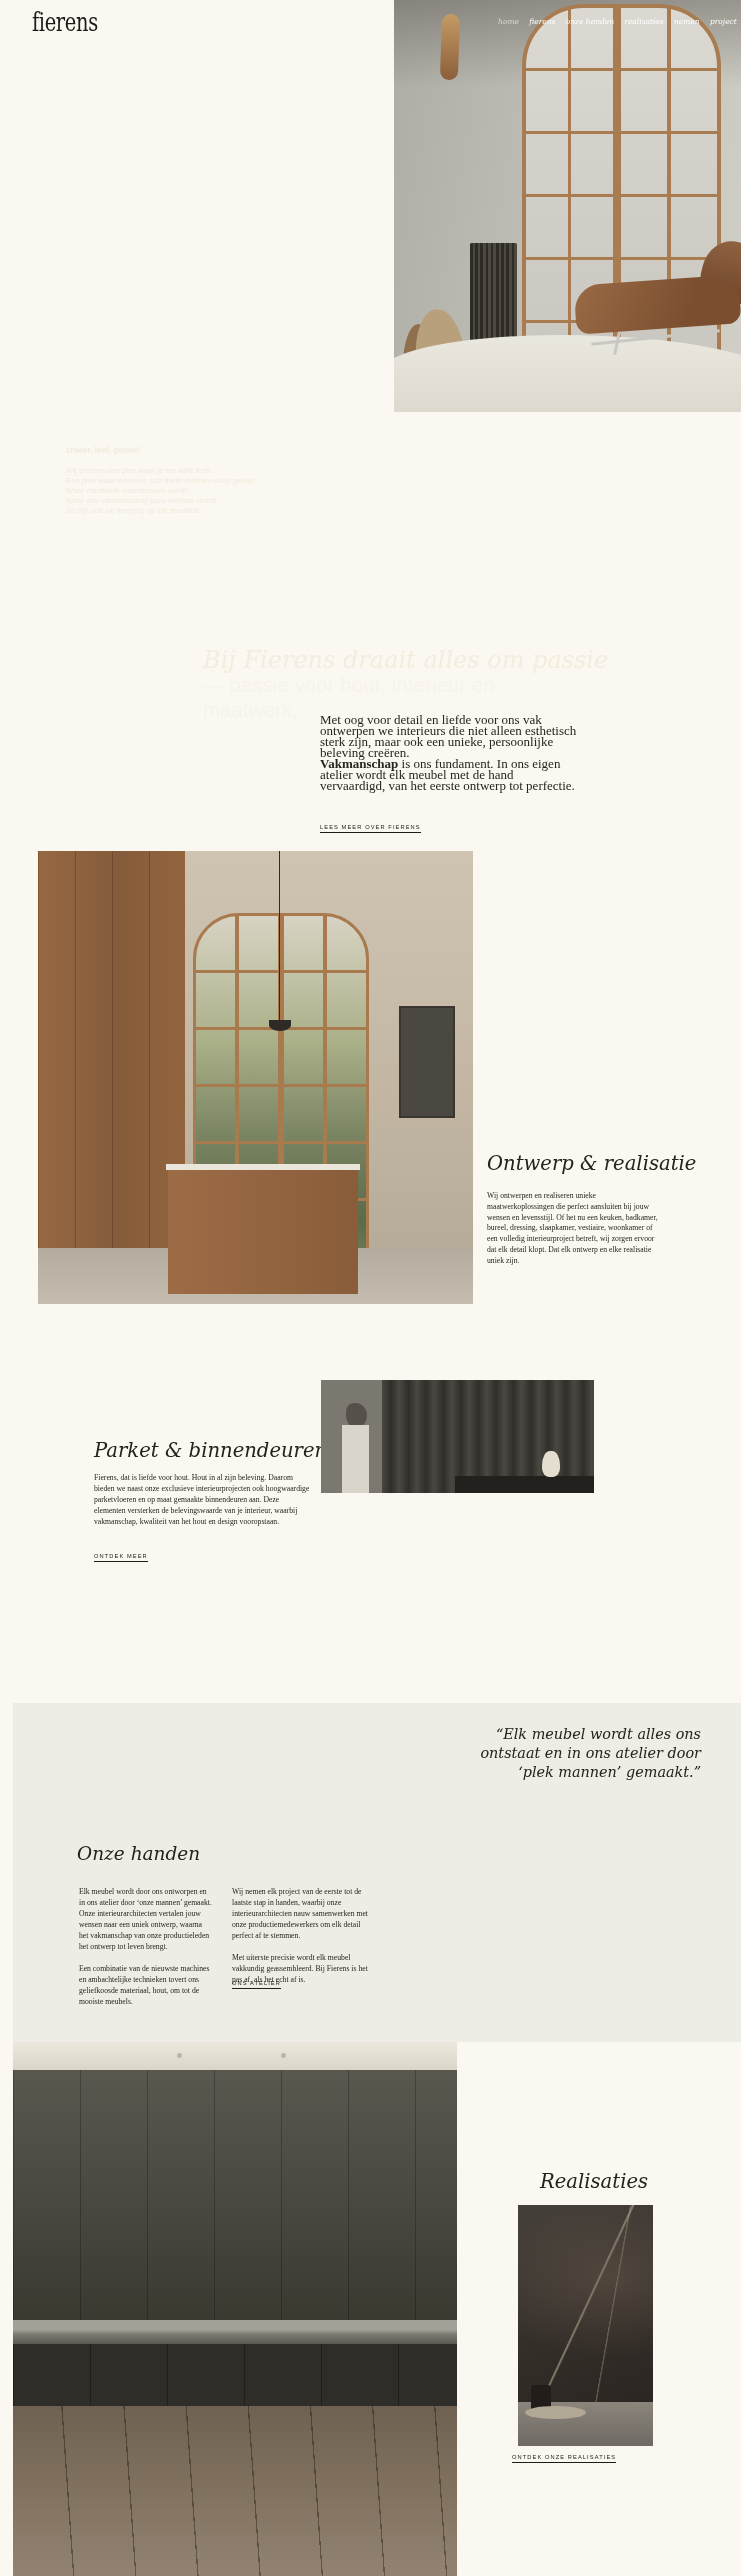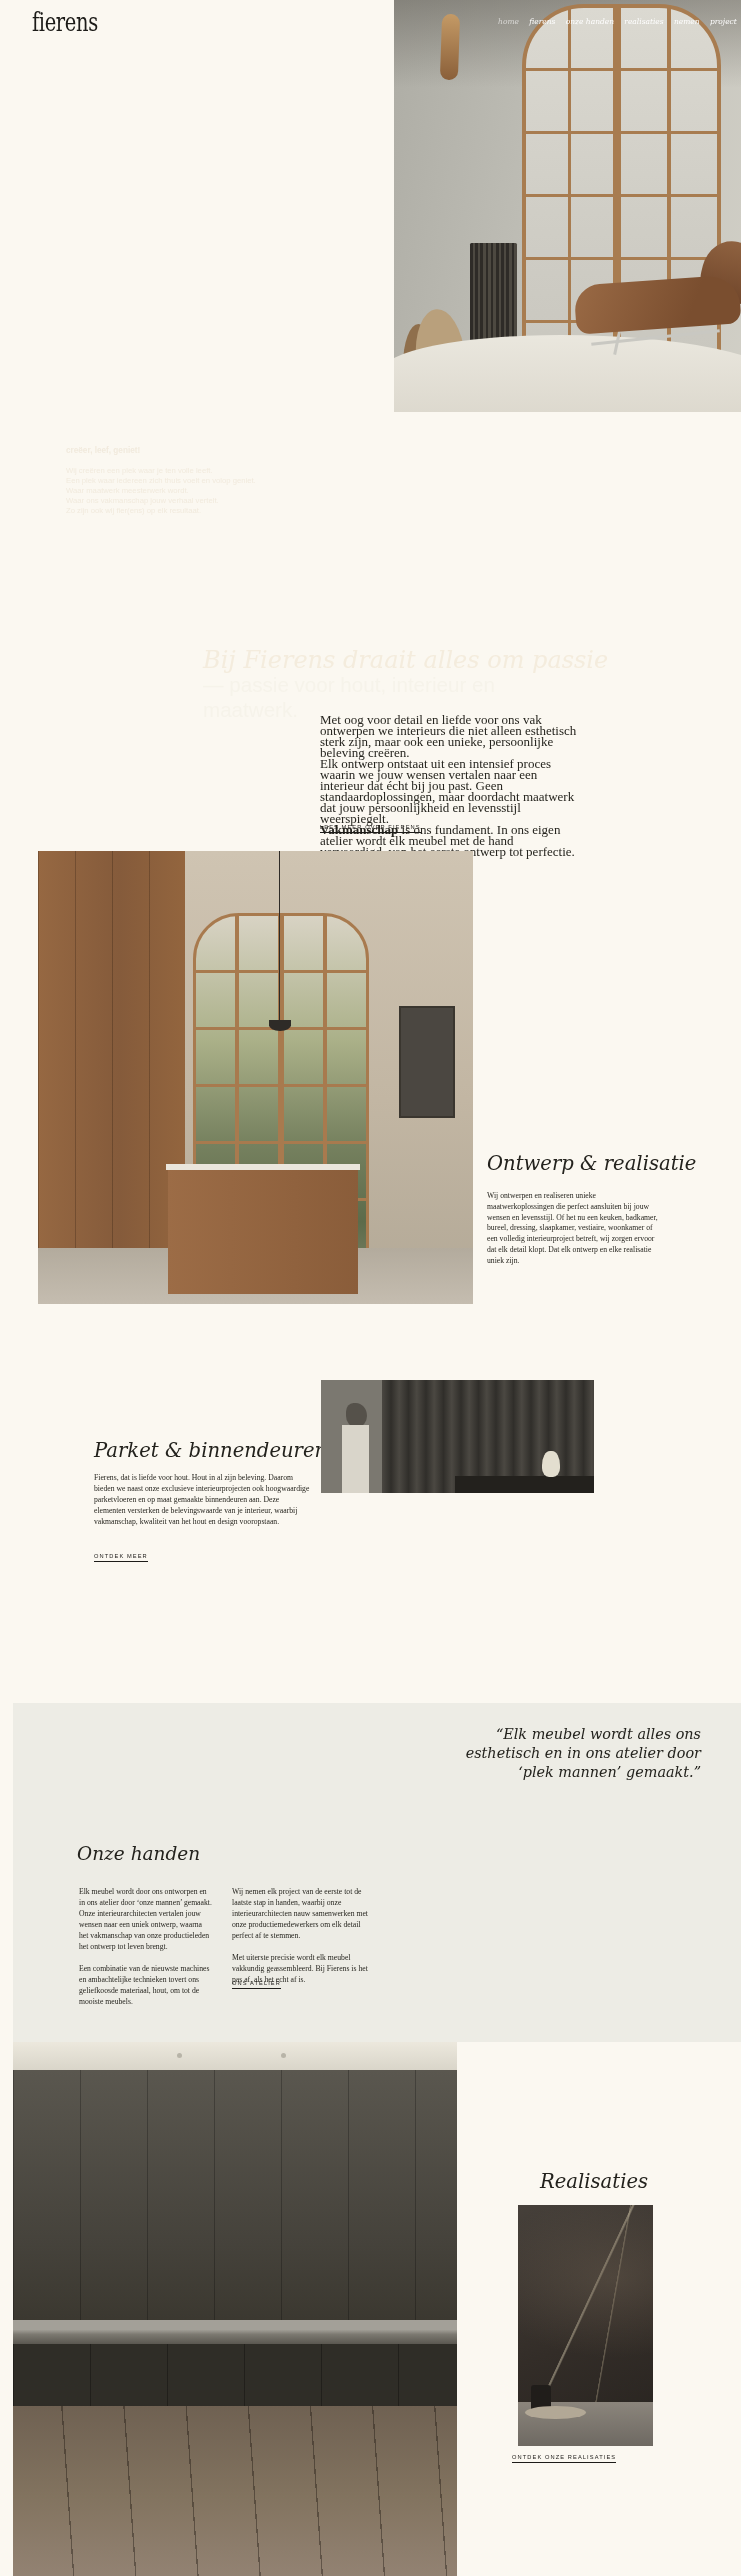--- a/index.html
+++ b/index.html
@@ -123,21 +123,20 @@
   </div>
 
   <div class="abs" style="left:190px;top:647px;">
     <div class="wm1">Bij Fierens draait alles om passie</div>
     <div class="wm2">— passie voor hout, interieur en</div>
     <div class="wm2">maatwerk.</div>
   </div>
 
   <div class="abs body-serif" style="left:307px;top:714px;width:260px;font-size:13px;line-height:11px;">
     <p>Met oog voor detail en liefde voor ons vak ontwerpen we interieurs die niet alleen esthetisch sterk zijn, maar ook een unieke, persoonlijke beleving creëren.</p>
-    <p>Elk ontwerp ontstaat uit een intensief proces waarin we jouw wensen vertalen naar een interieur dat écht bij jou past. Geen standaardoplossingen, maar doordacht maatwerk dat jouw persoonlijkheid en levensstijl weerspiegelt.</p>
     <p><b>Vakmanschap</b><span> is ons fundament. In ons eigen atelier wordt elk meubel met de hand vervaardigd, van het eerste ontwerp tot perfectie.</span></p>
   </div>
   <div class="abs link" style="left:307px;top:824px;">LEES MEER OVER FIERENS</div>
 
   <div class="abs scene s2-photo" style="left:25px;top:851px;width:435px;height:453px;">
     <div class="s2-cab" style="left:0;top:0;width:147px;height:453px;"></div>
     <div class="s2-arch" style="left:155px;top:62px;width:82px;height:392px;border-radius:46px 0 0 0;"></div>
     <div class="s2-arch" style="left:243px;top:62px;width:82px;height:392px;border-radius:0 46px 0 0;"></div>
     <div class="s2-art" style="left:361px;top:155px;width:52px;height:108px;"></div>
     <div class="cord" style="left:241px;top:0;width:1px;height:170px;"></div>
@@ -158,21 +157,21 @@
     <div class="sculpt" style="left:25px;top:23px;width:20.6px;height:24px;"></div>
     <div class="pedestal" style="left:20.6px;top:45px;width:27px;height:68px;"></div>
     <div class="credenza" style="left:134px;top:96px;width:139px;height:17.5px;"></div>
     <div class="vase" style="left:221px;top:71px;width:17.5px;height:26px;"></div>
   </div>
 
   <div class="abs band" style="left:0;top:1703px;width:742px;height:339px;"></div>
 
   <div class="abs quote" style="right:41px;top:1725px;">
     <p>“Elk meubel wordt alles ons</p>
-    <p>esthetisch en in ons atelier door</p>
+    <p>ontstaat en in ons atelier door</p>
     <p>‘plek mannen’ gemaakt.”</p>
   </div>
 
   <div class="abs h-italic" style="left:64px;top:1843px;font-size:18.5px;">Onze handen</div>
   <div class="abs body-serif" style="left:219px;top:1886px;width:142px;font-size:7.7px;line-height:11px;">
     <p>Wij nemen elk project van de eerste tot de laatste stap in handen, waarbij onze interieurarchitecten nauw samenwerken met onze productiemedewerkers om elk detail perfect af te stemmen.</p>
     <p style="margin-top:10.8px;">Met uiterste precisie wordt elk meubel vakkundig geassembleerd. Bij Fierens is het pas af, als het echt af is.</p>
   </div>
   <div class="abs body-serif" style="left:66px;top:1886px;width:133px;font-size:7.7px;line-height:11px;">
     <p>Elk meubel wordt door ons ontworpen en in ons atelier door ‘onze mannen’ gemaakt. Onze interieurarchitecten vertalen jouw wensen naar een uniek ontwerp, waarna het vakmanschap van onze productieleden het ontwerp tot leven brengt.</p>

